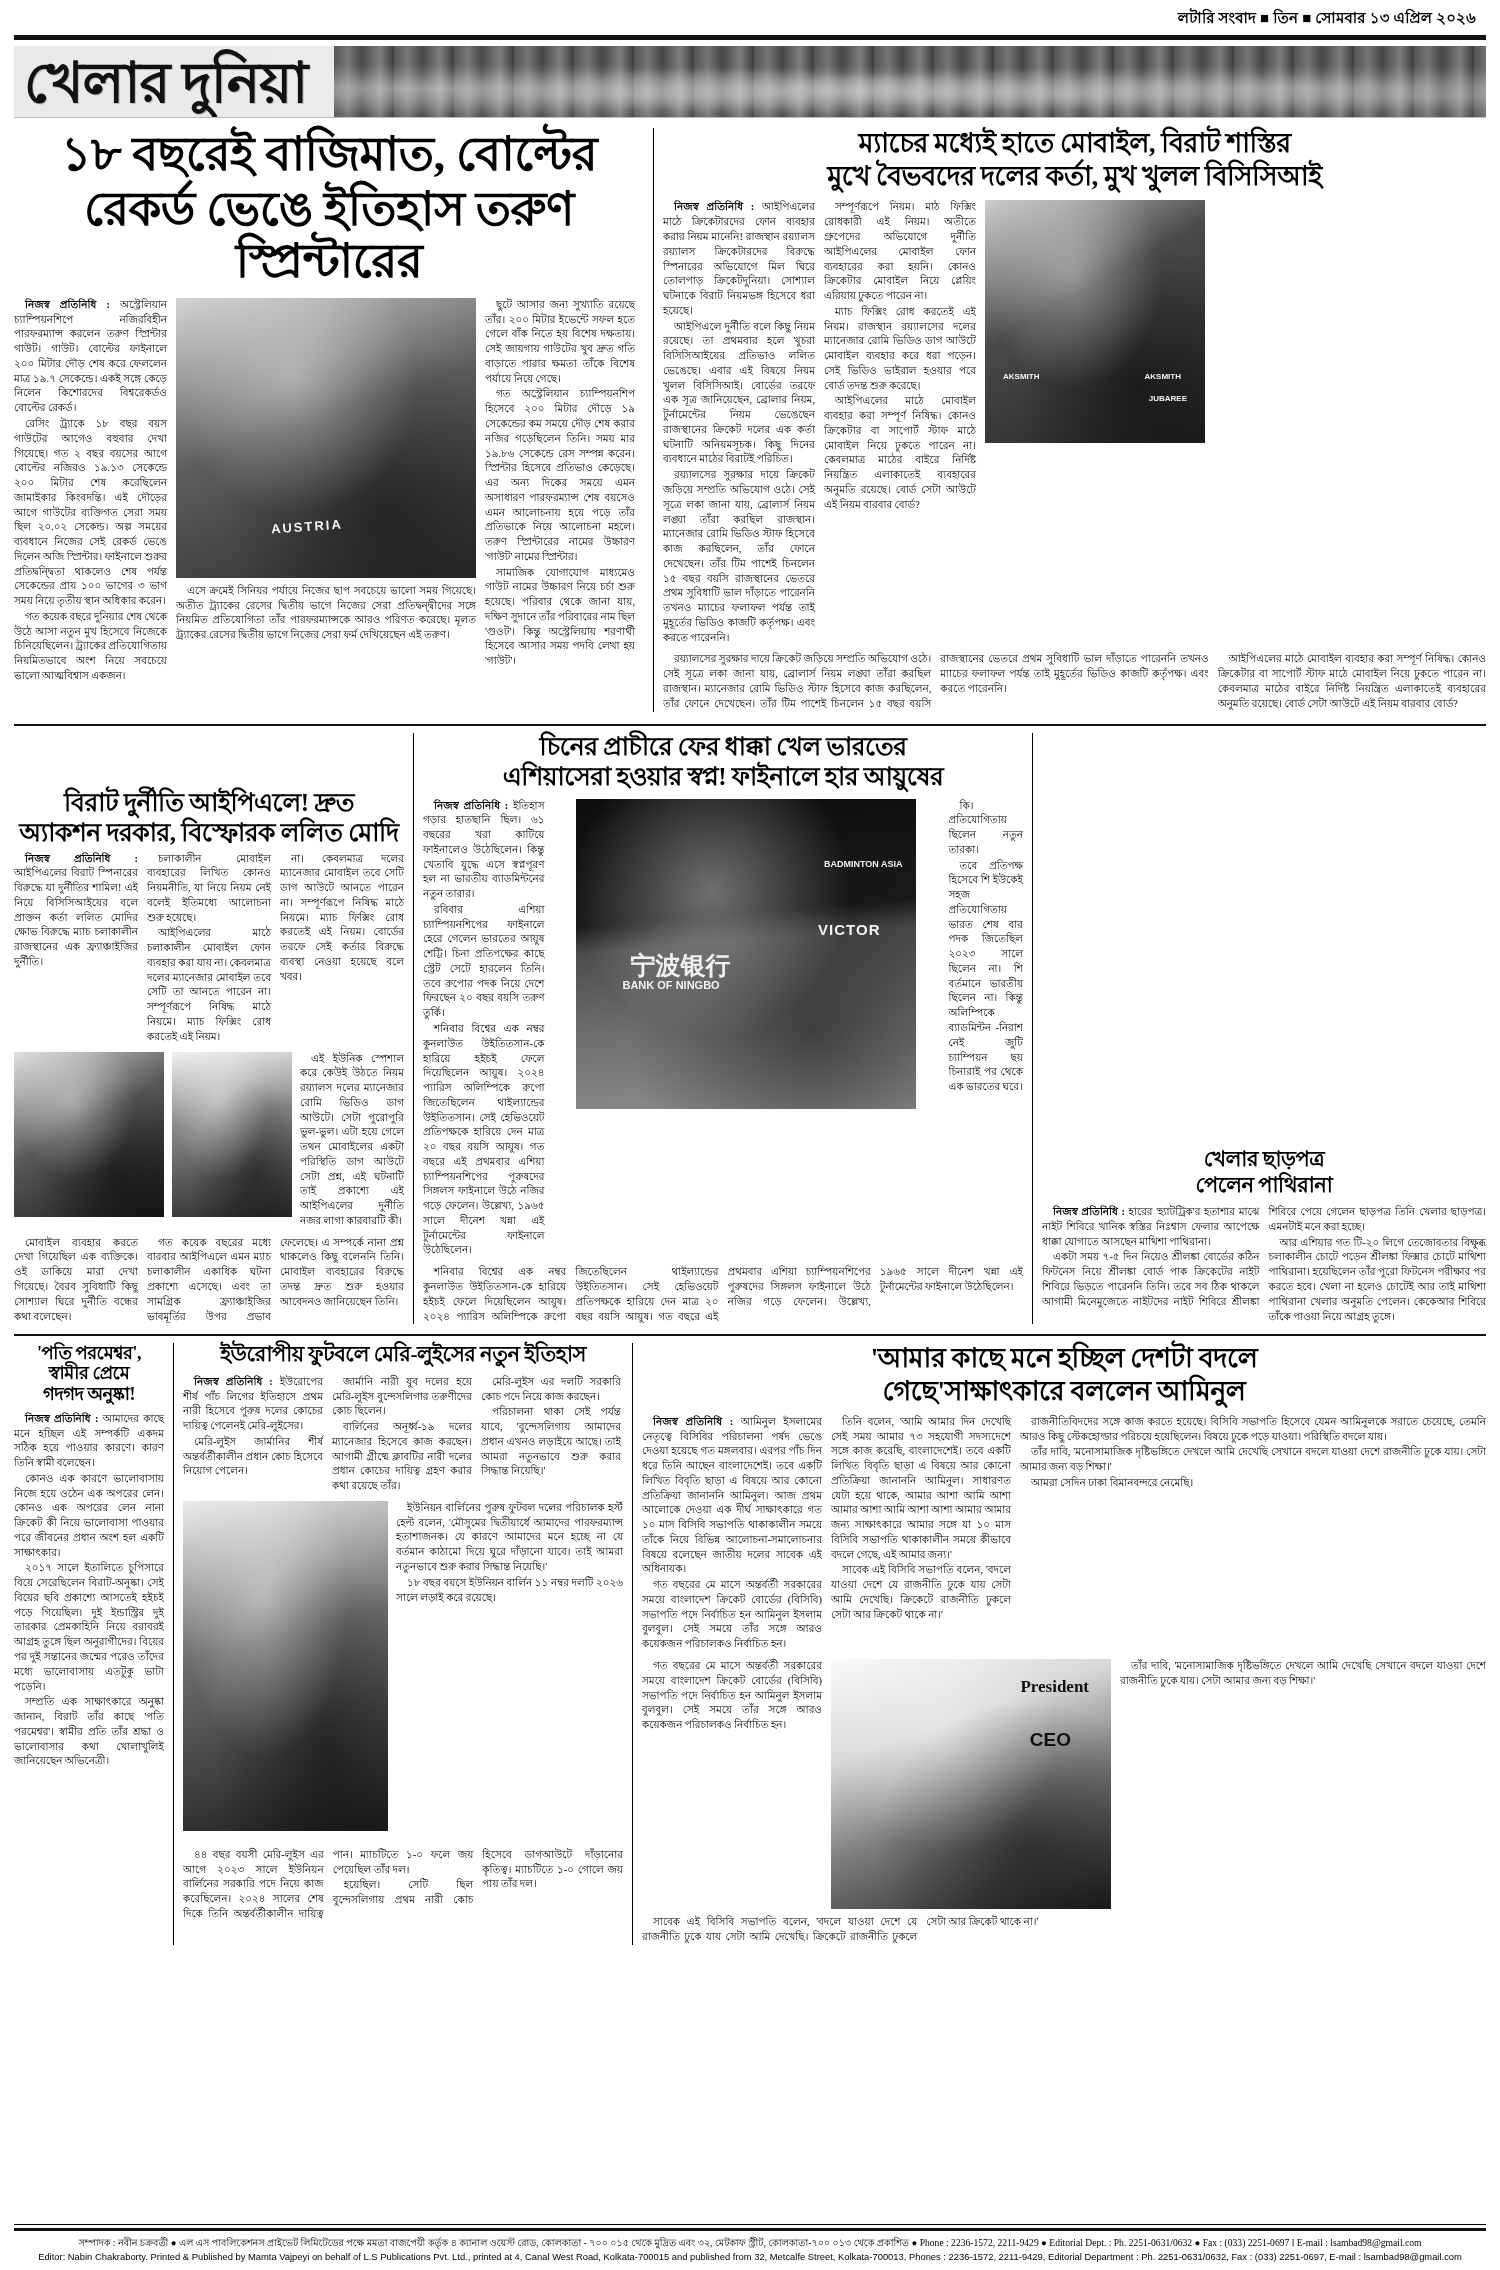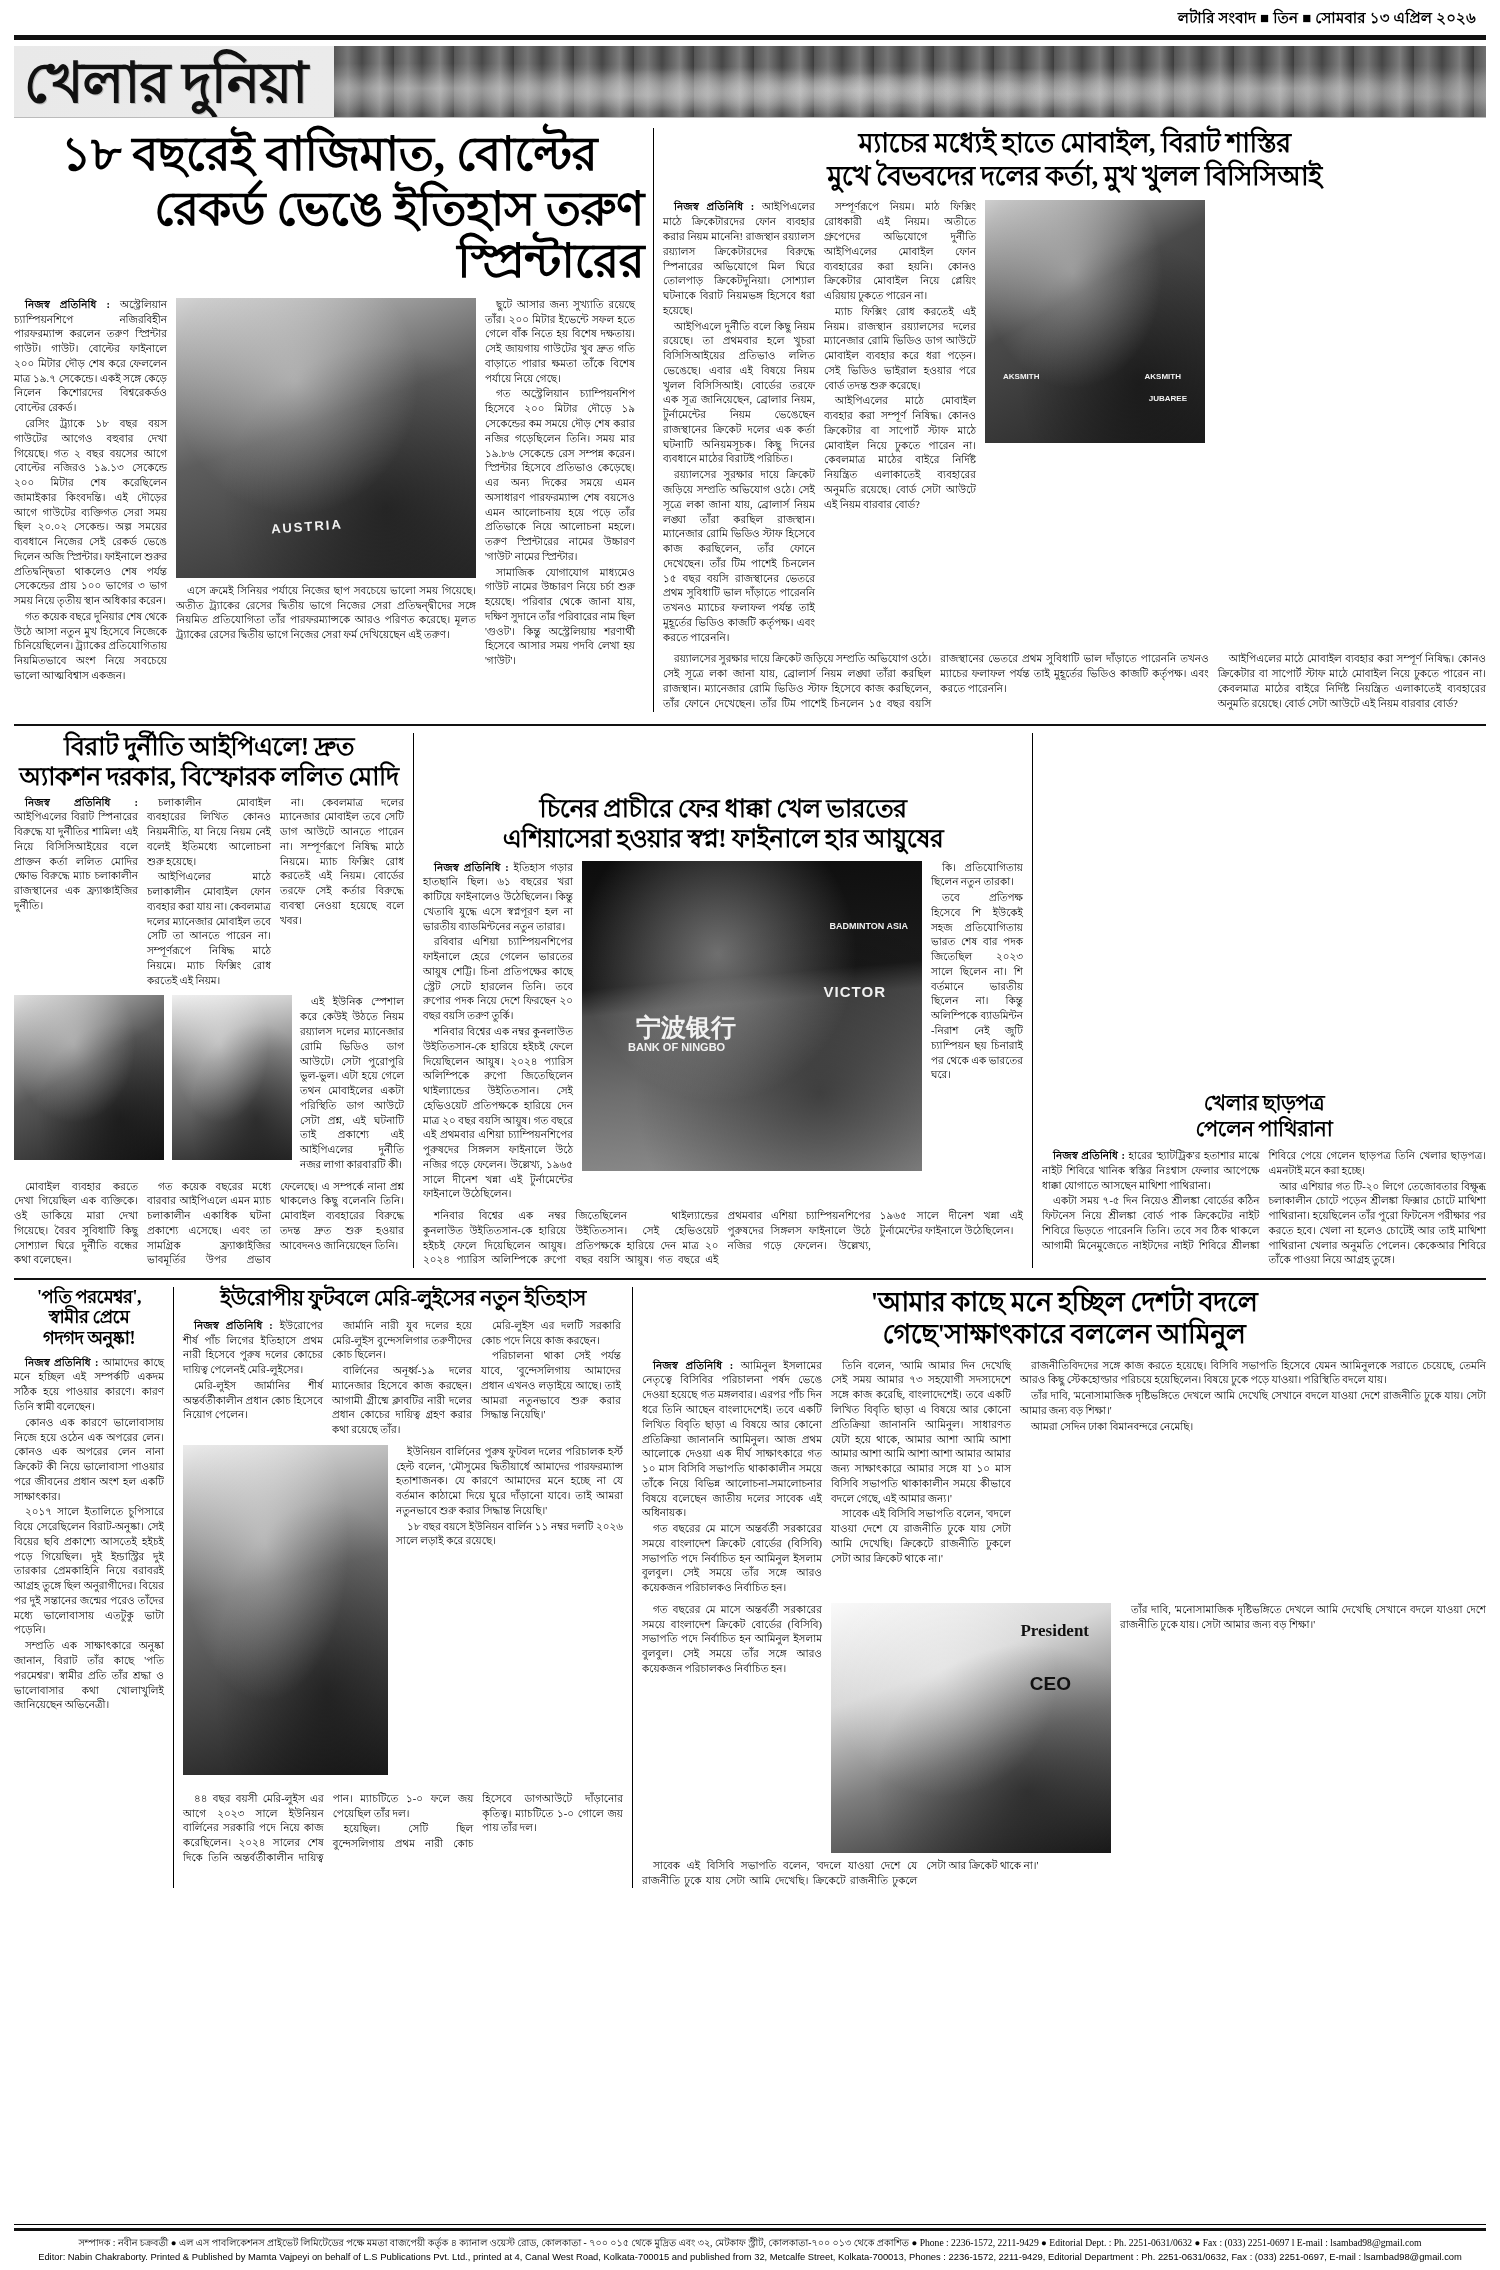--- a/index.html
+++ b/index.html
@@ -119,21 +119,21 @@
 
   <div class="masthead">
     <div class="photo-strip"></div>
     <div class="masthead-title">খেলার দুনিয়া</div>
   </div>
 
   <div style="display:flex; margin-top:10px;">
 
     <div style="width:630px;">
       <div class="hl hl-xl">১৮ বছরেই বাজিমাত, বোল্টের</div>
-      <div class="hl hl-xl" style="margin-top:2px;text-align:right;">রেকর্ড ভেঙে ইতিহাস তরুণ স্প্রিন্টারের</div>
+      <div class="hl hl-xl" style="margin-top:2px;">রেকর্ড ভেঙে ইতিহাস তরুণ স্প্রিন্টারের</div>
 
       <div class="cols" style="margin-top:10px; align-items:flex-start;">
         <div style="width:153px;" class="body-col">
           <p><span class="byline">নিজস্ব প্রতিনিধি :</span> <span>অস্ট্রেলিয়ান চ্যাম্পিয়নশিপে নজিরবিহীন পারফরম্যান্স করলেন তরুণ স্প্রিন্টার গাউট। গাউট। বোল্টের ফাইনালে ২০০ মিটার দৌড় শেষ করে ফেললেন মাত্র ১৯.৭ সেকেন্ডে। একই সঙ্গে কেড়ে নিলেন কিশোরদের বিশ্বরেকর্ডও বোল্টের রেকর্ড।</span></p>
           <p>রেসিং ট্র্যাকে ১৮ বছর বয়স গাউটের আগেও বহুবার দেখা গিয়েছে। গত ২ বছর বয়সের আগে বোল্টের নজিরও ১৯.১৩ সেকেন্ডে ২০০ মিটার শেষ করেছিলেন জামাইকার কিংবদন্তি। এই দৌড়ের আগে গাউটের ব্যক্তিগত সেরা সময় ছিল ২০.০২ সেকেন্ড। অল্প সময়ের ব্যবধানে নিজের সেই রেকর্ড ভেঙে দিলেন অজি স্প্রিন্টার। ফাইনালে শুরুর প্রতিদ্বন্দ্বিতা থাকলেও শেষ পর্যন্ত সেকেন্ডের প্রায় ১০০ ভাগের ৩ ভাগ সময় নিয়ে তৃতীয় স্থান অধিকার করেন।</p>
           <p>গত কয়েক বছরে দুনিয়ার শেষ থেকে উঠে আসা নতুন মুখ হিসেবে নিজেকে চিনিয়েছিলেন। ট্র্যাকের প্রতিযোগিতায় নিয়মিতভাবে অংশ নিয়ে সবচেয়ে ভালো আত্মবিশ্বাস একজন।</p>
         </div>
         <div style="width:300px;">
           <div class="photo" style="height:280px; width:300px;">
             <div class="ov" style="left:95px; bottom:44px; font-size:13px; letter-spacing:2px; transform:rotate(-4deg);">AUSTRIA</div>
@@ -213,21 +213,21 @@
         <p>গত কয়েক বছরের মধ্যে বারবার আইপিএলে এমন ম্যাচ চলাকালীন একাধিক ঘটনা প্রকাশ্যে এসেছে। এবং তা সামগ্রিক ফ্র্যাঞ্চাইজির ভাবমূর্তির উপর প্রভাব ফেলেছে। এ সম্পর্কে নানা প্রশ্ন থাকলেও কিছু বলেননি তিনি। মোবাইল ব্যবহারের বিরুদ্ধে তদন্ত দ্রুত শুরু হওয়ার আবেদনও জানিয়েছেন তিনি।</p>
       </div>
     </div>
 
     <div class="sep-v" style="margin:0 9px; align-self:stretch;"></div>
 
     <div style="width:600px;">
       <div class="hl hl-md">চিনের প্রাচীরে ফের ধাক্কা খেল ভারতের</div>
       <div class="hl hl-md" style="margin-top:2px;">এশিয়াসেরা হওয়ার স্বপ্ন! ফাইনালে হার আয়ুষের</div>
 
-      <div class="cols" style="margin-top:8px; align-items:flex-start;">
+      <div class="cols" style="margin-top:8px; align-items:flex-start;gap:32px;">
         <div style="width:150px;" class="body-col">
           <p><span class="byline">নিজস্ব প্রতিনিধি :</span> <span>ইতিহাস গড়ার হাতছানি ছিল। ৬১ বছরের খরা কাটিয়ে ফাইনালেও উঠেছিলেন। কিন্তু খেতাবি যুদ্ধে এসে স্বপ্নপূরণ হল না ভারতীয় ব্যাডমিন্টনের নতুন তারার।</span></p>
           <p>রবিবার এশিয়া চ্যাম্পিয়নশিপের ফাইনালে হেরে গেলেন ভারতের আয়ুষ শেট্টি। চিনা প্রতিপক্ষের কাছে স্ট্রেট সেটে হারলেন তিনি। তবে রুপোর পদক নিয়ে দেশে ফিরছেন ২০ বছর বয়সি তরুণ তুর্কি।</p>
           <p>শনিবার বিশ্বের এক নম্বর কুনলাউত উইতিতসান-কে হারিয়ে হইচই ফেলে দিয়েছিলেন আয়ুষ। ২০২৪ প্যারিস অলিম্পিকে রুপো জিতেছিলেন থাইল্যান্ডের উইতিতসান। সেই হেভিওয়েট প্রতিপক্ষকে হারিয়ে দেন মাত্র ২০ বছর বয়সি আয়ুষ। গত বছরে এই প্রথমবার এশিয়া চ্যাম্পিয়নশিপের পুরুষদের সিঙ্গলস ফাইনালে উঠে নজির গড়ে ফেলেন। উল্লেখ্য, ১৯৬৫ সালে দীনেশ খন্না এই টুর্নামেন্টের ফাইনালে উঠেছিলেন।</p>
         </div>
         <div style="width:340px;">
           <div class="photo" style="height:310px;width:340px; background:linear-gradient(175deg,#0d0d0d 0%,#1a1a1a 38%,#4d4d4d 46%,#6e6e6e 70%,#8f8f8f 100%);">
             <div class="ov" style="right:36px; top:122px; font-size:15px; letter-spacing:1px;">VICTOR</div>
             <div class="ov" style="left:54px; top:150px; font-size:25px;">宁波银行</div>
             <div class="ov" style="left:46px; top:180px; font-size:11px;">BANK OF NINGBO</div>

